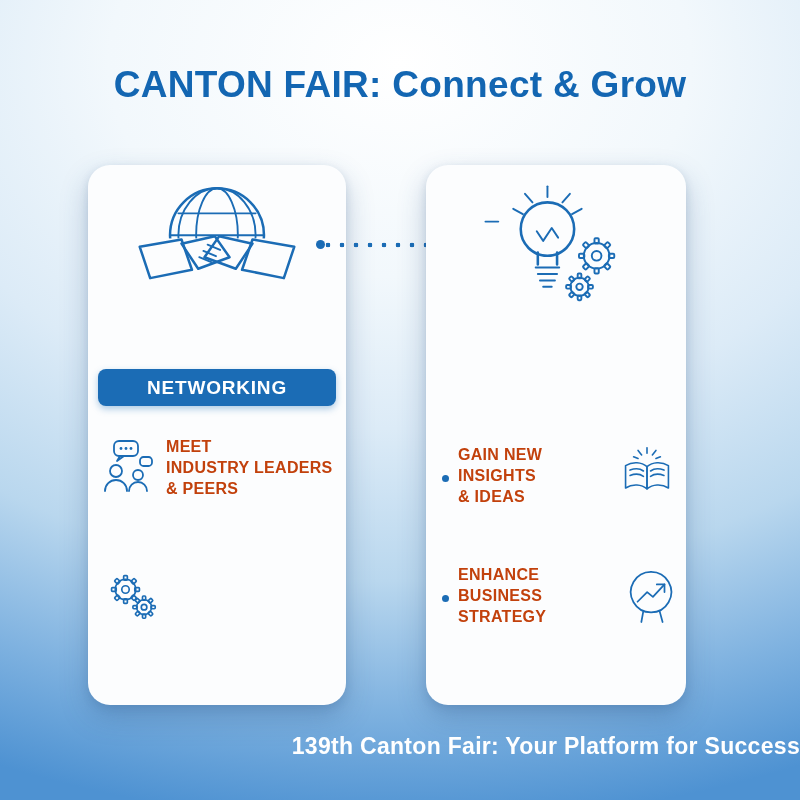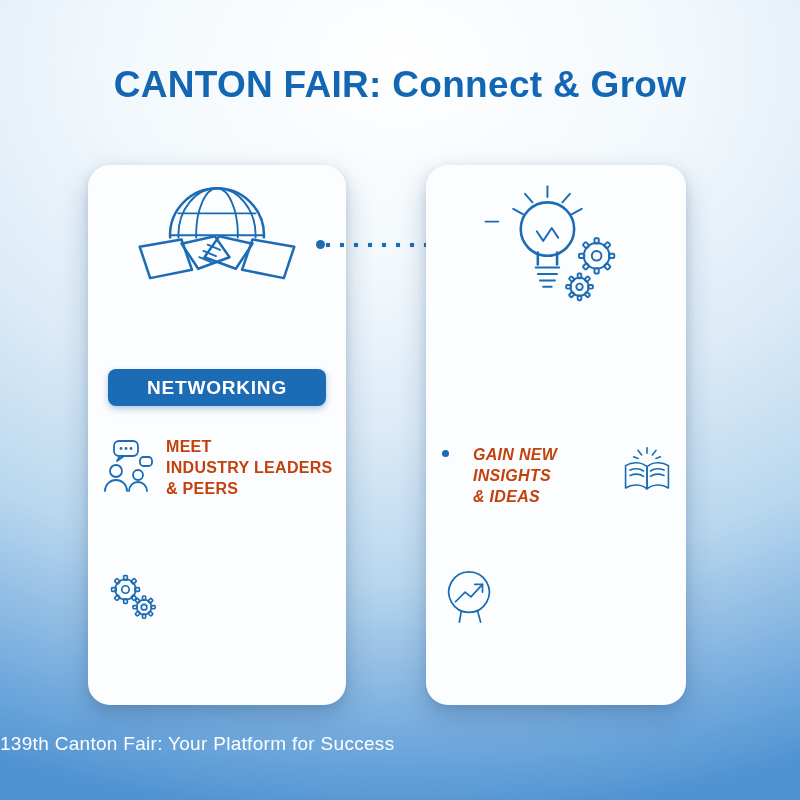--- a/index.html
+++ b/index.html
@@ -14,45 +14,45 @@
   }
   .card{
     position:absolute;top:165px;height:540px;background:#fcfdfe;border-radius:22px;
     box-shadow:0 12px 28px rgba(40,80,130,.28), 0 3px 8px rgba(40,80,130,.15);
   }
   .card.left{left:88px;width:258px;}
   .card.right{left:426px;width:260px;}
   .hero-icon{position:absolute;top:16px;left:50%;transform:translateX(-50%);}
   .pill{
     position:absolute;top:204px;left:50%;transform:translateX(-50%);
-    width:218px;height:37px;line-height:37px;border-radius:8px;background:#1b6cb5;
+    width:238px;height:37px;line-height:37px;border-radius:8px;background:#1b6cb5;
     color:#ffffff;font-weight:bold;font-size:19px;text-align:center;letter-spacing:.8px;
     box-shadow:0 3px 7px rgba(27,108,181,.35);
   }
   .item{position:absolute;display:flex;align-items:flex-start;}
   .item-text{
     font-size:16px;font-weight:bold;color:#c2410c;line-height:1.3;
     letter-spacing:.3px;white-space:pre-line;
   }
   .bullet{width:7px;height:7px;border-radius:50%;background:#1b6cb5;margin-top:5px;flex:none;}
-  .grp{display:flex;gap:24px;align-items:flex-start;font-style:italic;}
+  .grp{display:flex;gap:9px;align-items:center;}
   .connector{
     position:absolute;left:316px;top:240px;width:184px;height:10px;
   }
   .connector .dots{
     position:absolute;left:8px;right:8px;top:1px;height:8px;
     background-image:radial-gradient(circle at 4px 4px,#1b6cb5 2.1px,transparent 2.6px);
     background-size:14px 8px;background-repeat:repeat-x;
   }
   .connector .enddot{position:absolute;top:0;width:9px;height:9px;border-radius:50%;background:#1b6cb5;}
   .connector .enddot.l{left:0;}
   .connector .enddot.r{right:0;}
   .footer{
-    position:absolute;top:733px;left:0;width:100%;text-align:left;
-    color:#ffffff;font-size:19px;font-weight:400;letter-spacing:.3px;
+    position:absolute;top:733px;left:0;width:100%;text-align:right;
+    color:#ffffff;font-size:23px;font-weight:700;letter-spacing:.3px;
   }
   svg{display:block;}
   .stroke{fill:none;stroke:#1b6cb5;stroke-width:2.4;stroke-linecap:round;stroke-linejoin:round;}
   .stroke-thin{fill:none;stroke:#1b6cb5;stroke-width:1.8;stroke-linecap:round;stroke-linejoin:round;}
   .fillb{fill:#1b6cb5;stroke:none;}
 </style>
 </head>
 <body>
 
 <div class="poster">
@@ -209,20 +209,25 @@
           <path class="stroke-thin" d="M52,22 C44,17 34,18 28,23 L28,48 C34,43 44,42 52,47 Z"></path>
           <path class="stroke-thin" d="M9,27 C14,25 20,25 24,28"></path>
           <path class="stroke-thin" d="M47,27 C42,25 36,25 32,28"></path>
           <path class="stroke-thin" d="M9,33 C14,31 20,31 24,34"></path>
           <path class="stroke-thin" d="M47,33 C42,31 36,31 32,34"></path>
         </svg>
       </span>
     </div>
 
     <div class="item" style="left:16px;top:400px;width:236px;justify-content:space-between;">
+      <span class="grp">
+        <span class="bullet"></span>
+        <span class="item-text">ENHANCE BUSINESS
+STRATEGY</span>
+      </span>
       <span>
         <svg width="54" height="60" viewBox="0 0 56 62">
           <path class="stroke-thin" d="M28,7 a21,21 0 1 0 0.1,0"></path>
           <path class="stroke-thin" d="M20,48 L18,59 M37,48 L40,59"></path>
           <path class="stroke-thin" d="M14,38 L24,28 L30,33 L42,20"></path>
           <path class="stroke-thin" d="M34,20 L42,20 L42,28"></path>
         </svg>
       </span>
     </div>
   </div>

